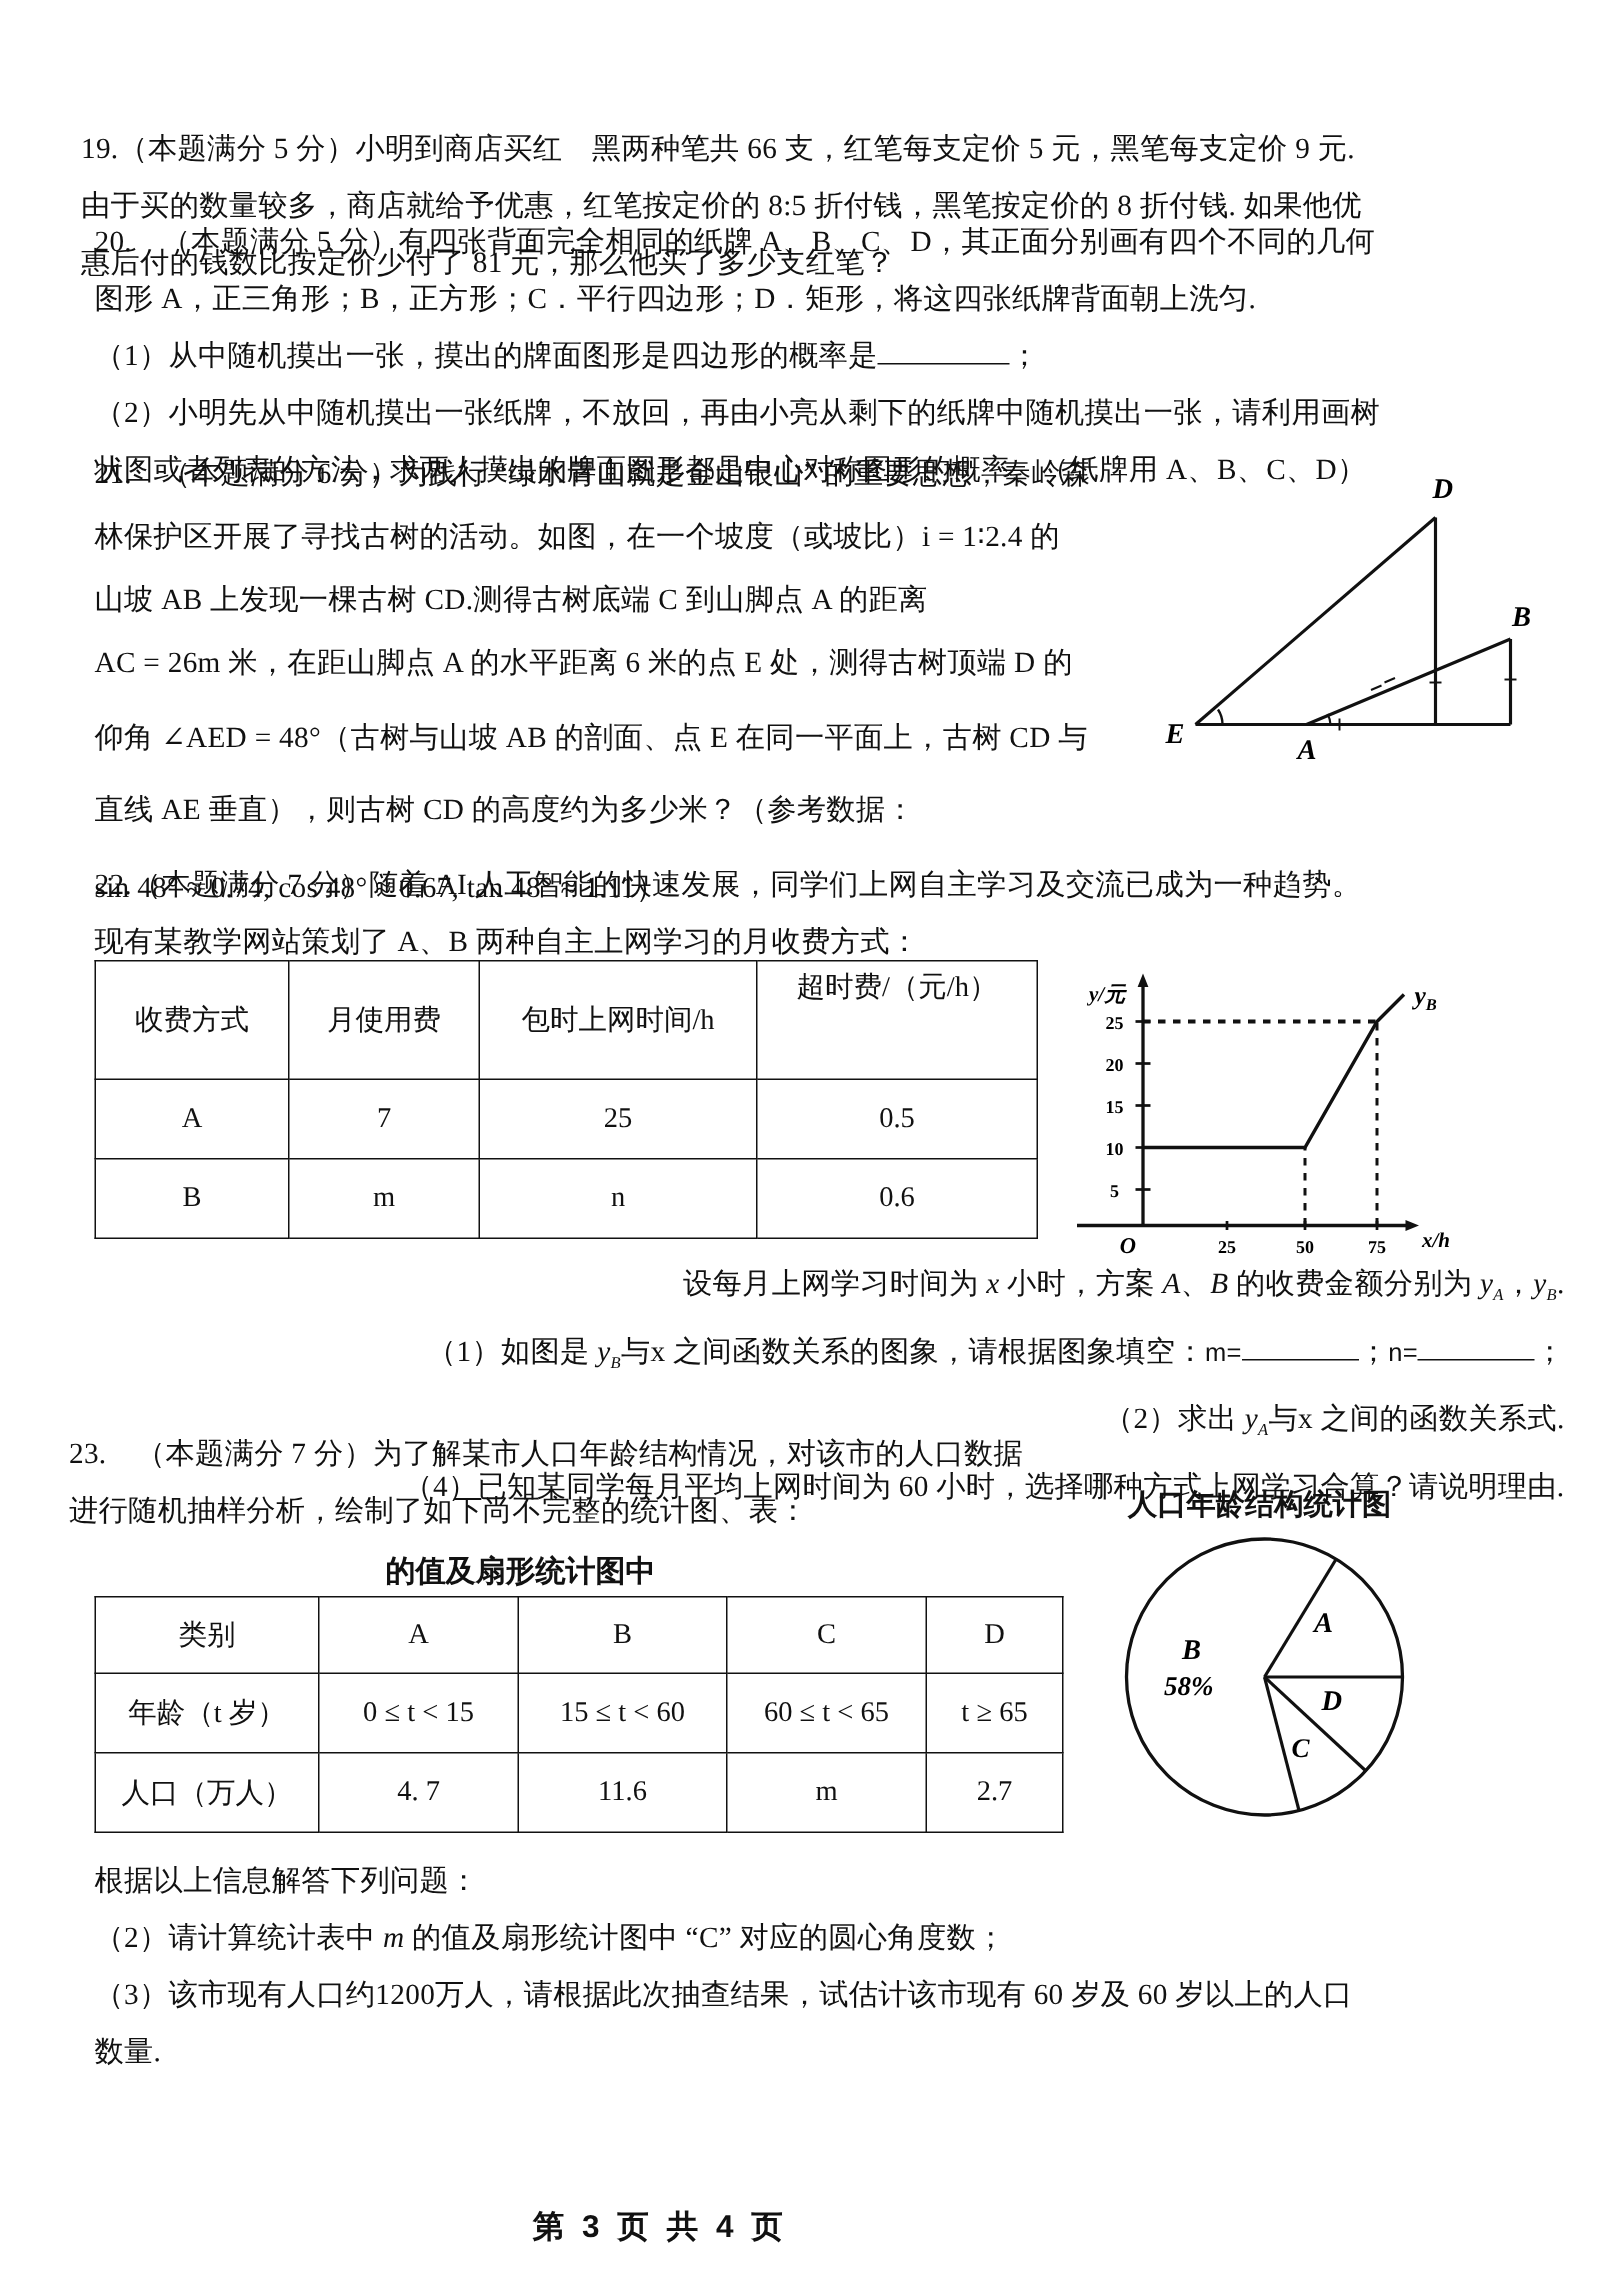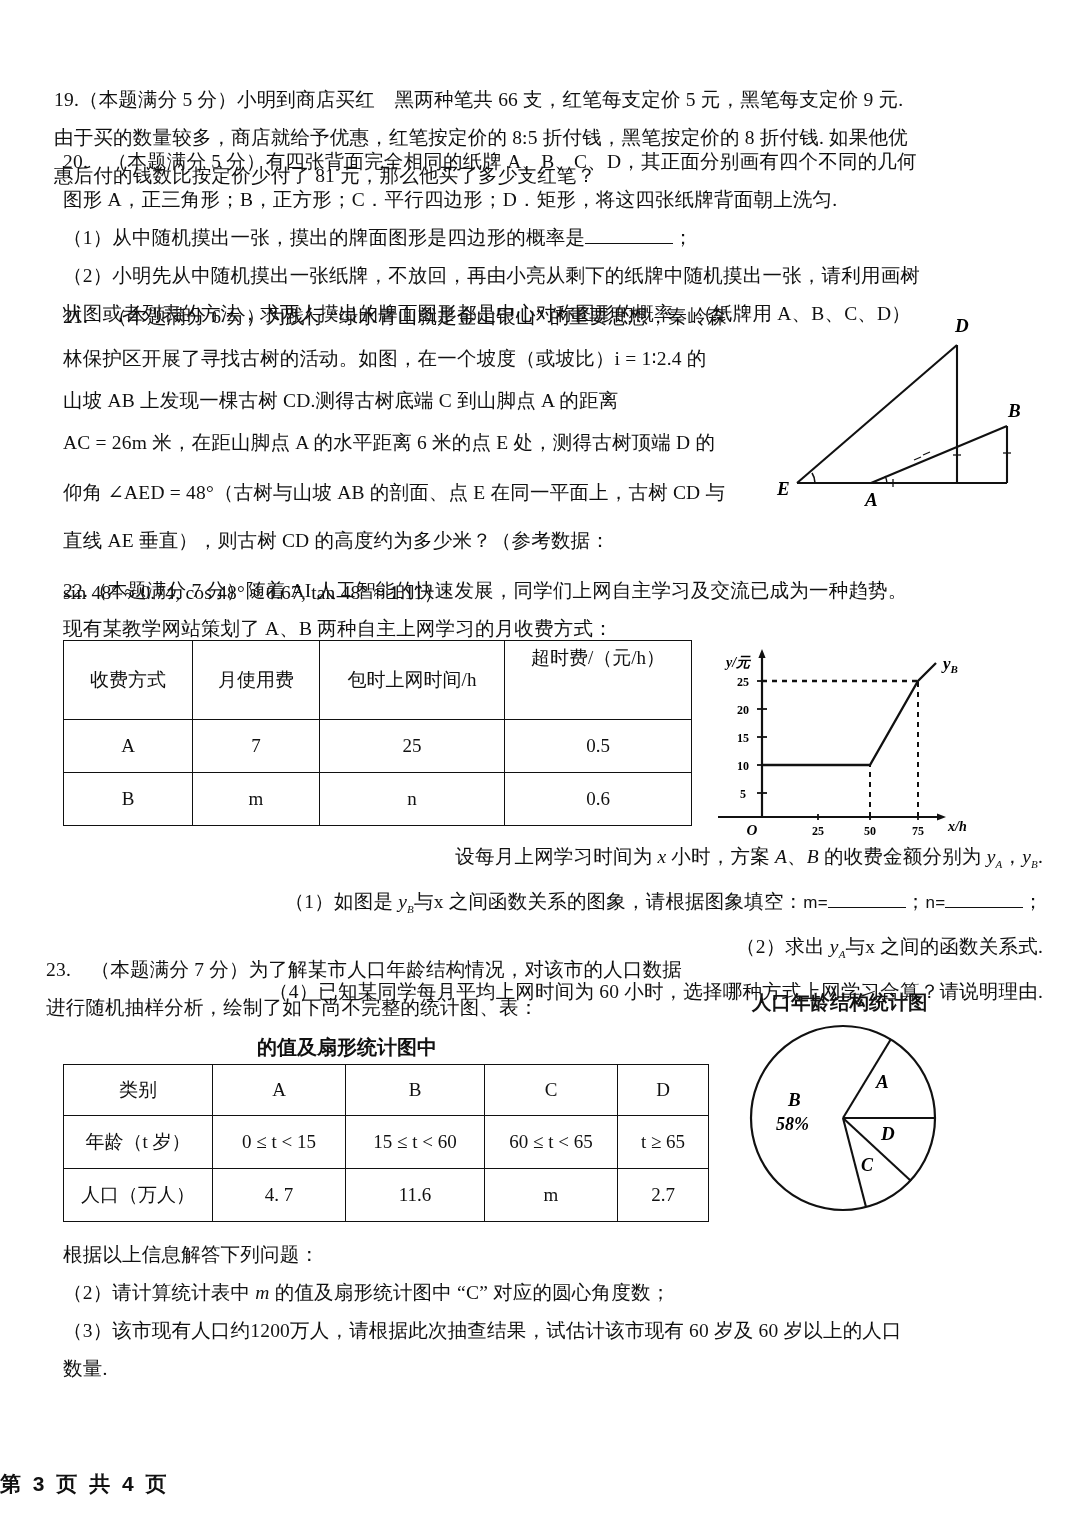--- a/index.html
+++ b/index.html
@@ -62,20 +62,21 @@
   .chart-title {
     position: absolute;
     font-size: 19.5px;
     font-family: "Liberation Sans", sans-serif;
     font-weight: 600;
     white-space: nowrap;
   }
   .footer {
     position: absolute;
     width: 880px;
+    text-align: center;
     font-size: 21px;
     font-weight: 700;
     font-family: "Liberation Sans", sans-serif;
     letter-spacing: 3px;
   }
   .cellA { font-family: "Liberation Serif", serif; }
   .sans { font-family: "Liberation Sans", sans-serif; }
   svg text { font-family: "Liberation Serif", serif; }
 </style>
 </head>

